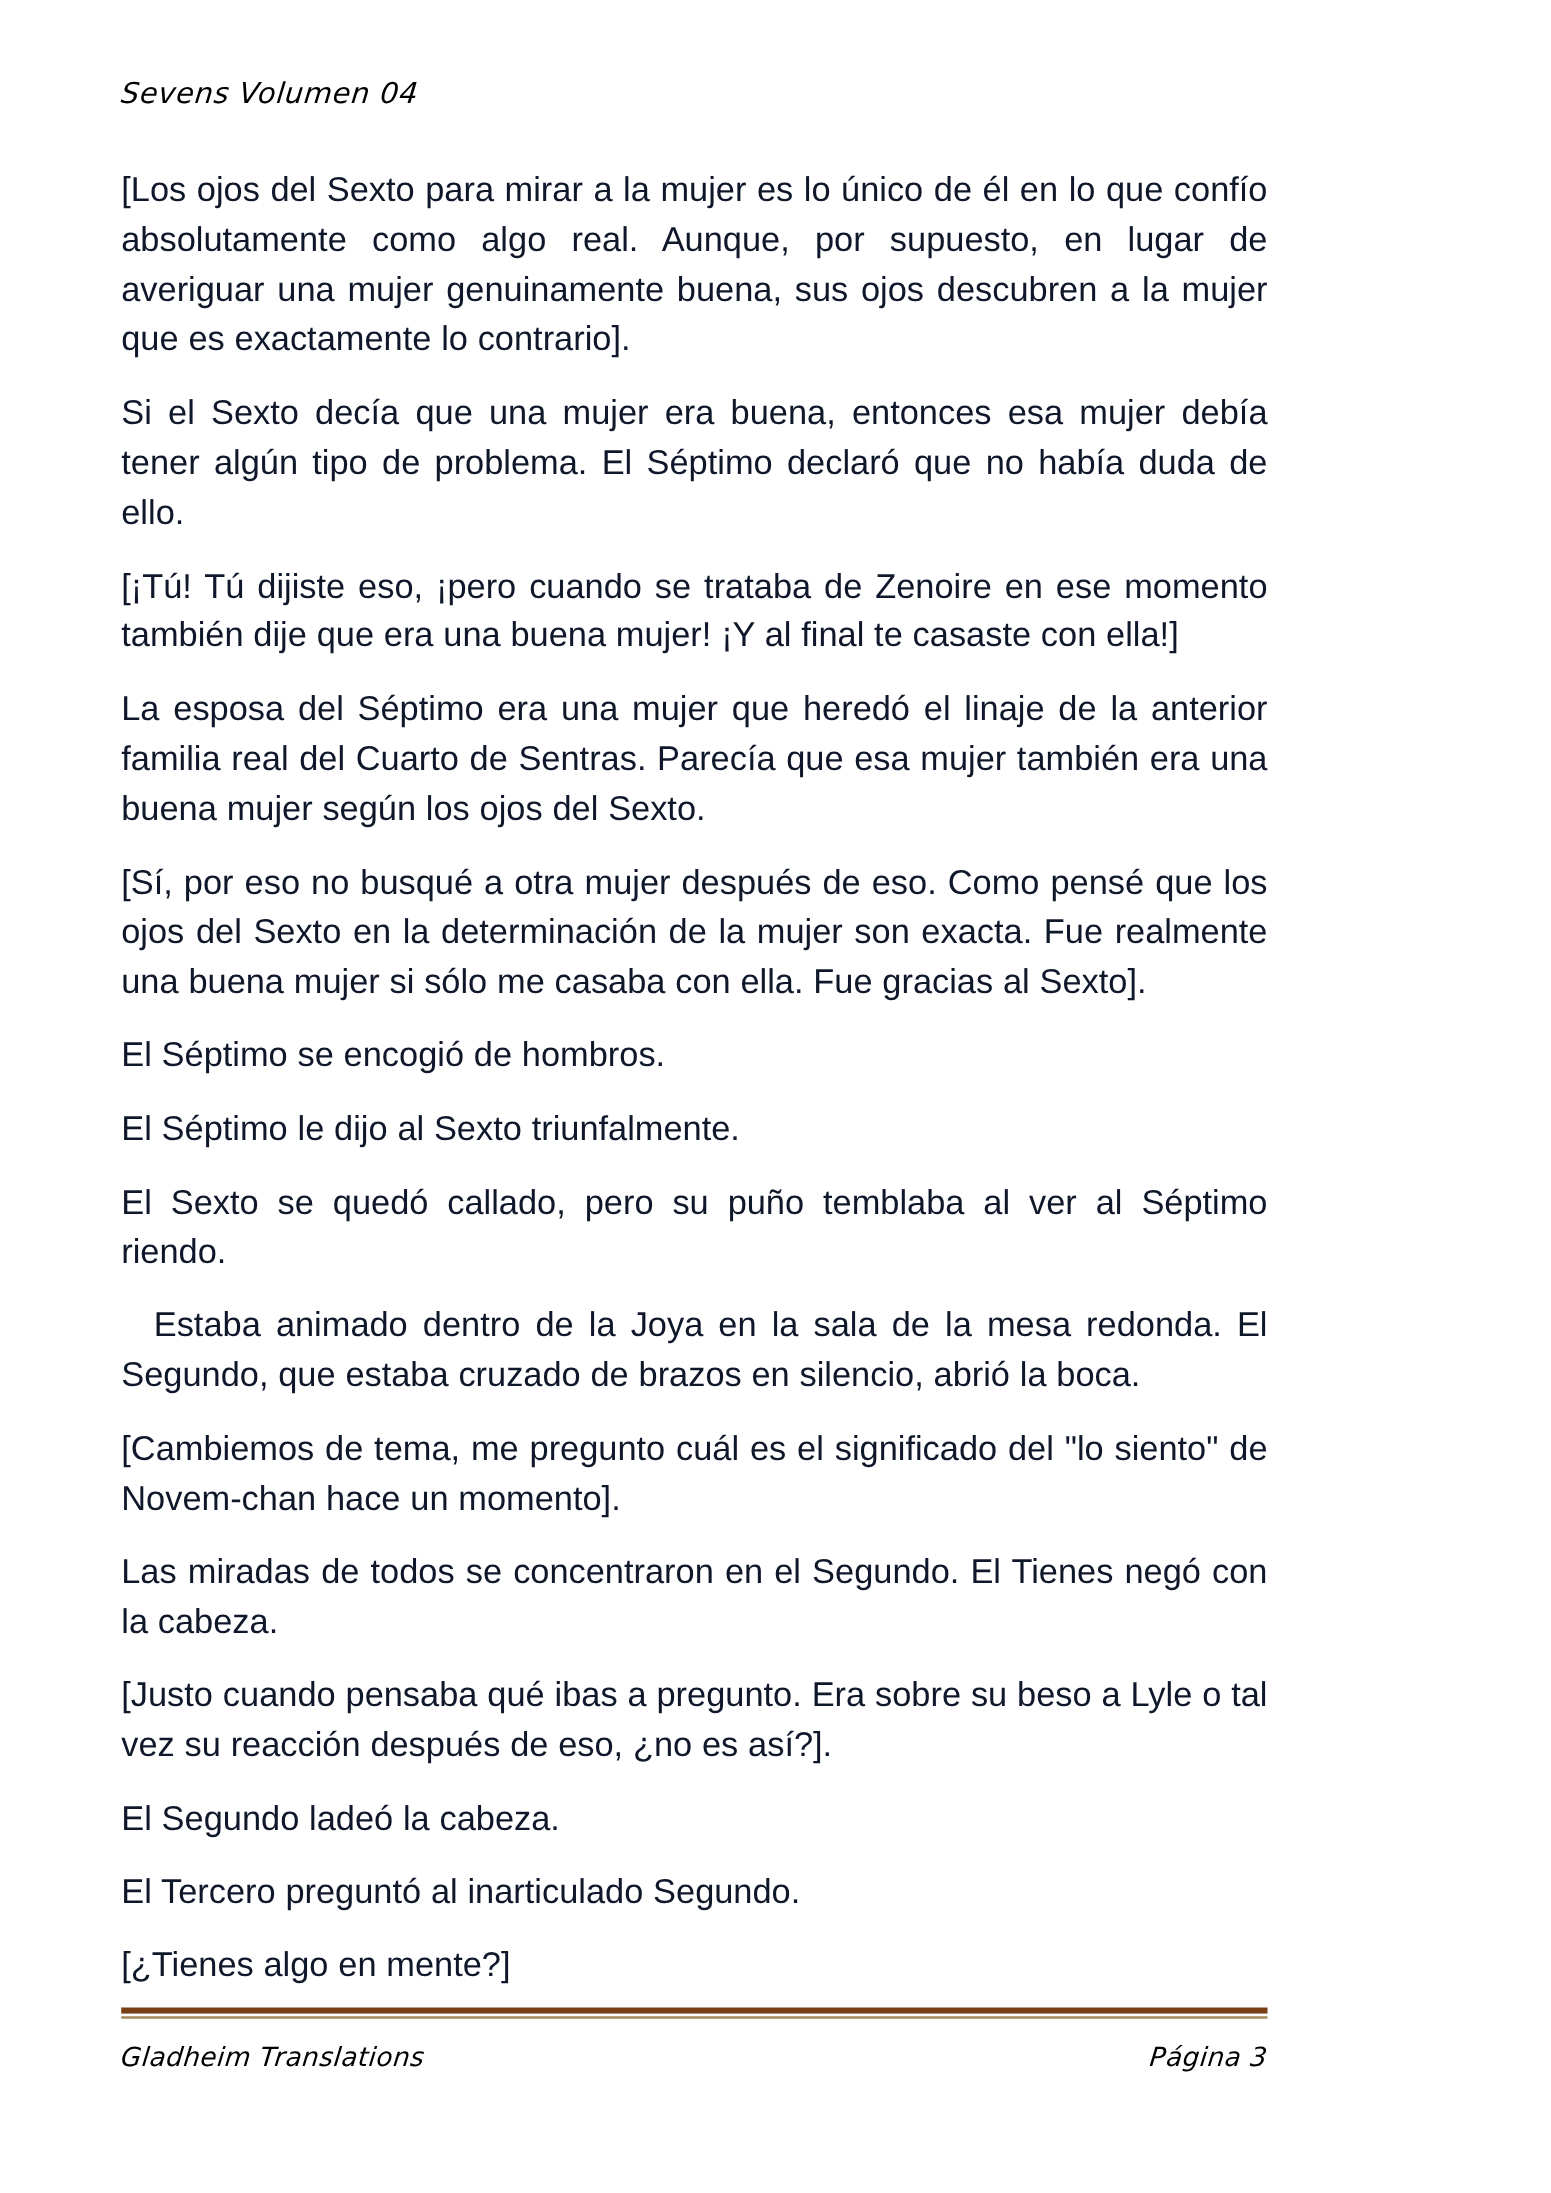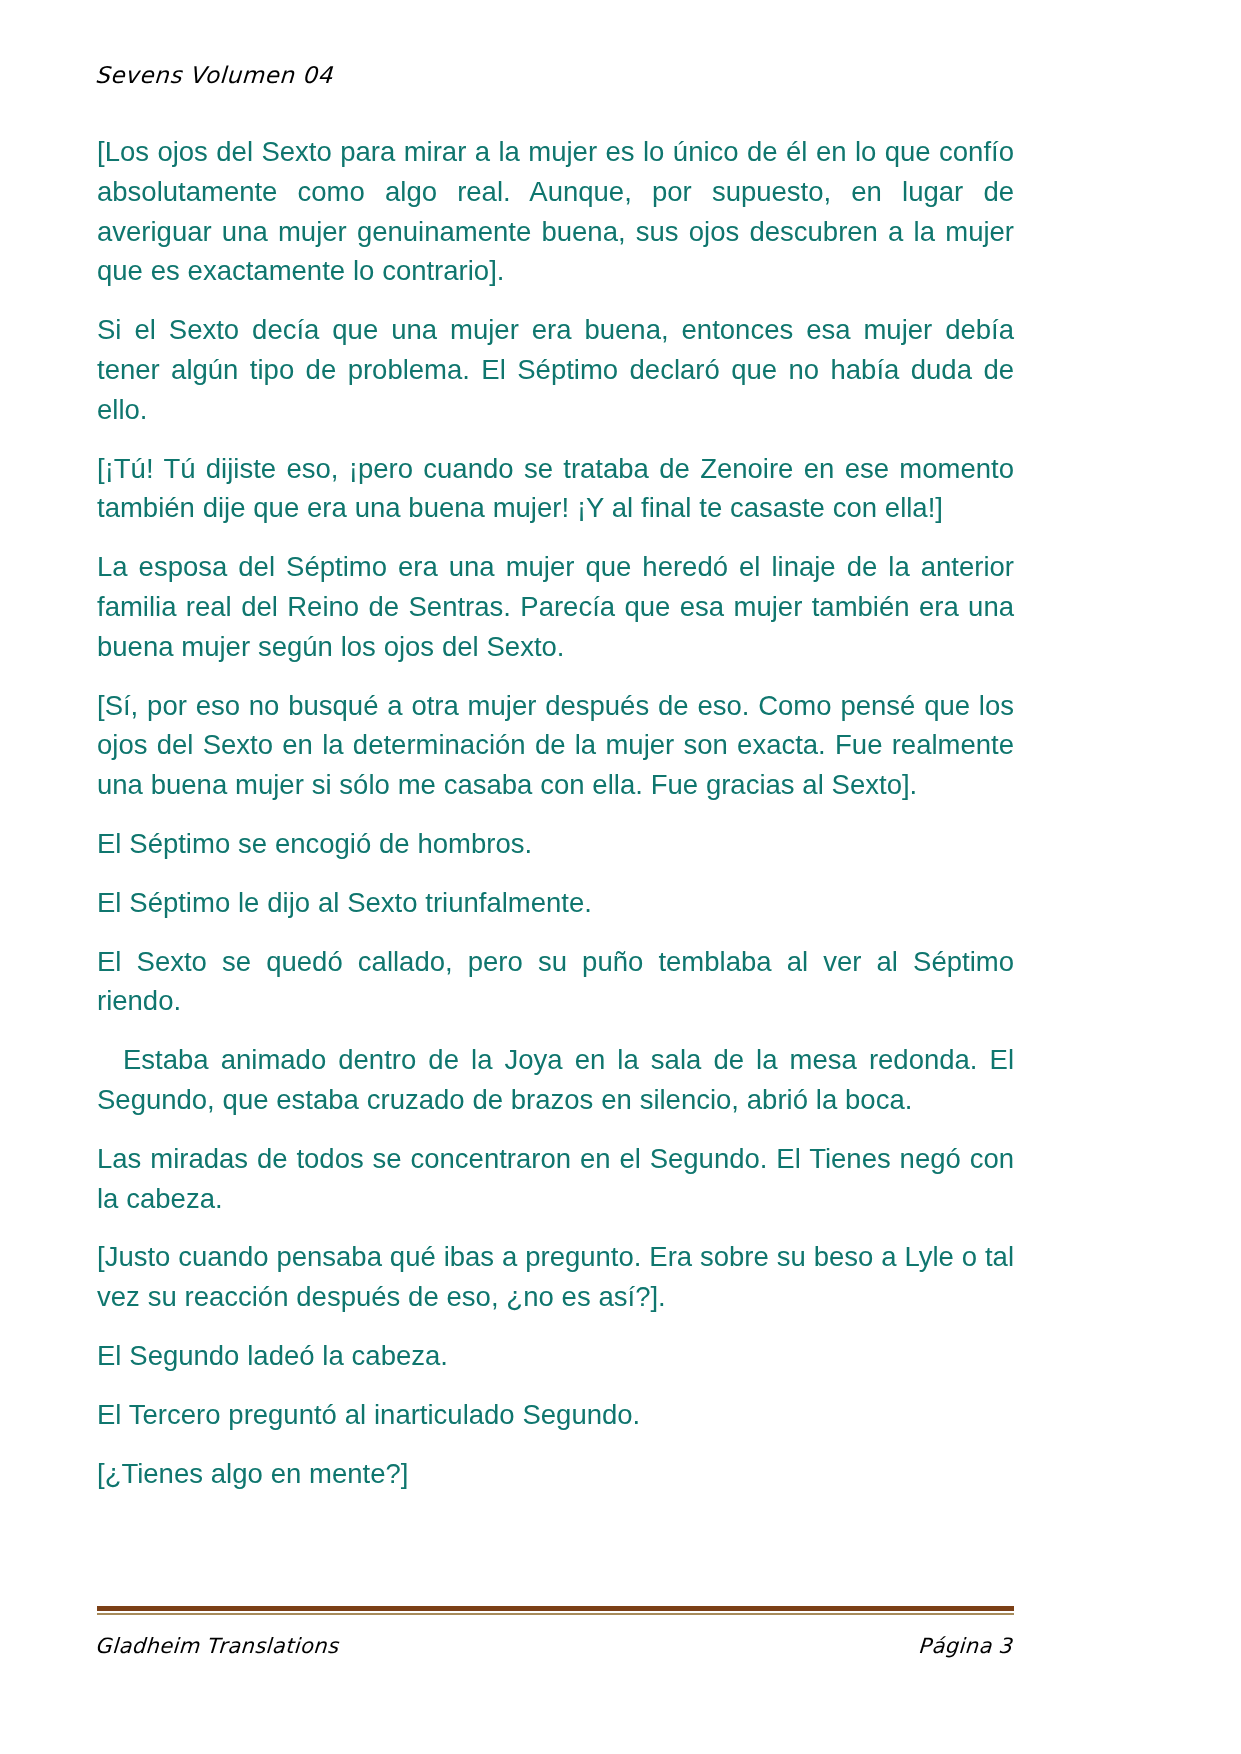--- a/index.html
+++ b/index.html
@@ -44,21 +44,21 @@
     left: 97px;
     top: 132px;
     width: 917px;
   }
 
   .para {
     font-family: "Liberation Sans Narrow", "Liberation Sans", "DejaVu Sans Condensed", sans-serif;
     font-stretch: condensed;
     font-size: 27.5px;
     line-height: 39.8px;
-    color: #0f766e;
+    color: #0f172a;
     text-align: justify;
     text-justify: inter-word;
     margin: 0 0 19px 0;
     -webkit-font-smoothing: antialiased;
     word-spacing: 0.2px;
   }
 
   .para.indent {
     text-indent: 26px;
   }
@@ -129,26 +129,27 @@
 <div class="page">
 
   <div class="page-header">
     <span class="header-title">Sevens Volumen 04</span>
   </div>
 
   <div class="content">
       <p class="para">[Los ojos del Sexto para mirar a la mujer es lo único de él en lo que confío absolutamente como algo real. Aunque, por supuesto, en lugar de averiguar una mujer genuinamente buena, sus ojos descubren a la mujer que es exactamente lo contrario].</p>
       <p class="para">Si el Sexto decía que una mujer era buena, entonces esa mujer debía tener algún tipo de problema. El Séptimo declaró que no había duda de ello.</p>
       <p class="para">[¡Tú! Tú dijiste eso, ¡pero cuando se trataba de Zenoire en ese momento también dije que era una buena mujer! ¡Y al final te casaste con ella!]</p>
-      <p class="para">La esposa del Séptimo era una mujer que heredó el linaje de la anterior familia real del Reino de Sentras. Parecía que esa mujer también era una buena mujer según los ojos del Sexto.</p>
+      <p class="para">La esposa del Séptimo era una mujer que heredó el linaje de la anterior familia real del Cuarto de Sentras. Parecía que esa mujer también era una buena mujer según los ojos del Sexto.</p>
       <p class="para">[Sí, por eso no busqué a otra mujer después de eso. Como pensé que los ojos del Sexto en la determinación de la mujer son exacta. Fue realmente una buena mujer si sólo me casaba con ella. Fue gracias al Sexto].</p>
       <p class="para">El Séptimo se encogió de hombros.</p>
       <p class="para">El Séptimo le dijo al Sexto triunfalmente.</p>
       <p class="para">El Sexto se quedó callado, pero su puño temblaba al ver al Séptimo riendo.</p>
       <p class="para indent">Estaba animado dentro de la Joya en la sala de la mesa redonda. El Segundo, que estaba cruzado de brazos en silencio, abrió la boca.</p>
+      <p class="para">[Cambiemos de tema, me pregunto cuál es el significado del "lo siento" de Novem-chan hace un momento].</p>
       <p class="para">Las miradas de todos se concentraron en el Segundo. El Tienes negó con la cabeza.</p>
       <p class="para">[Justo cuando pensaba qué ibas a pregunto. Era sobre su beso a Lyle o tal vez su reacción después de eso, ¿no es así?].</p>
       <p class="para">El Segundo ladeó la cabeza.</p>
       <p class="para">El Tercero preguntó al inarticulado Segundo.</p>
       <p class="para">[¿Tienes algo en mente?]</p>
     </div>
 
   <div class="page-footer">
     <div class="footer-rule">
       <div class="bar-thick"></div>

